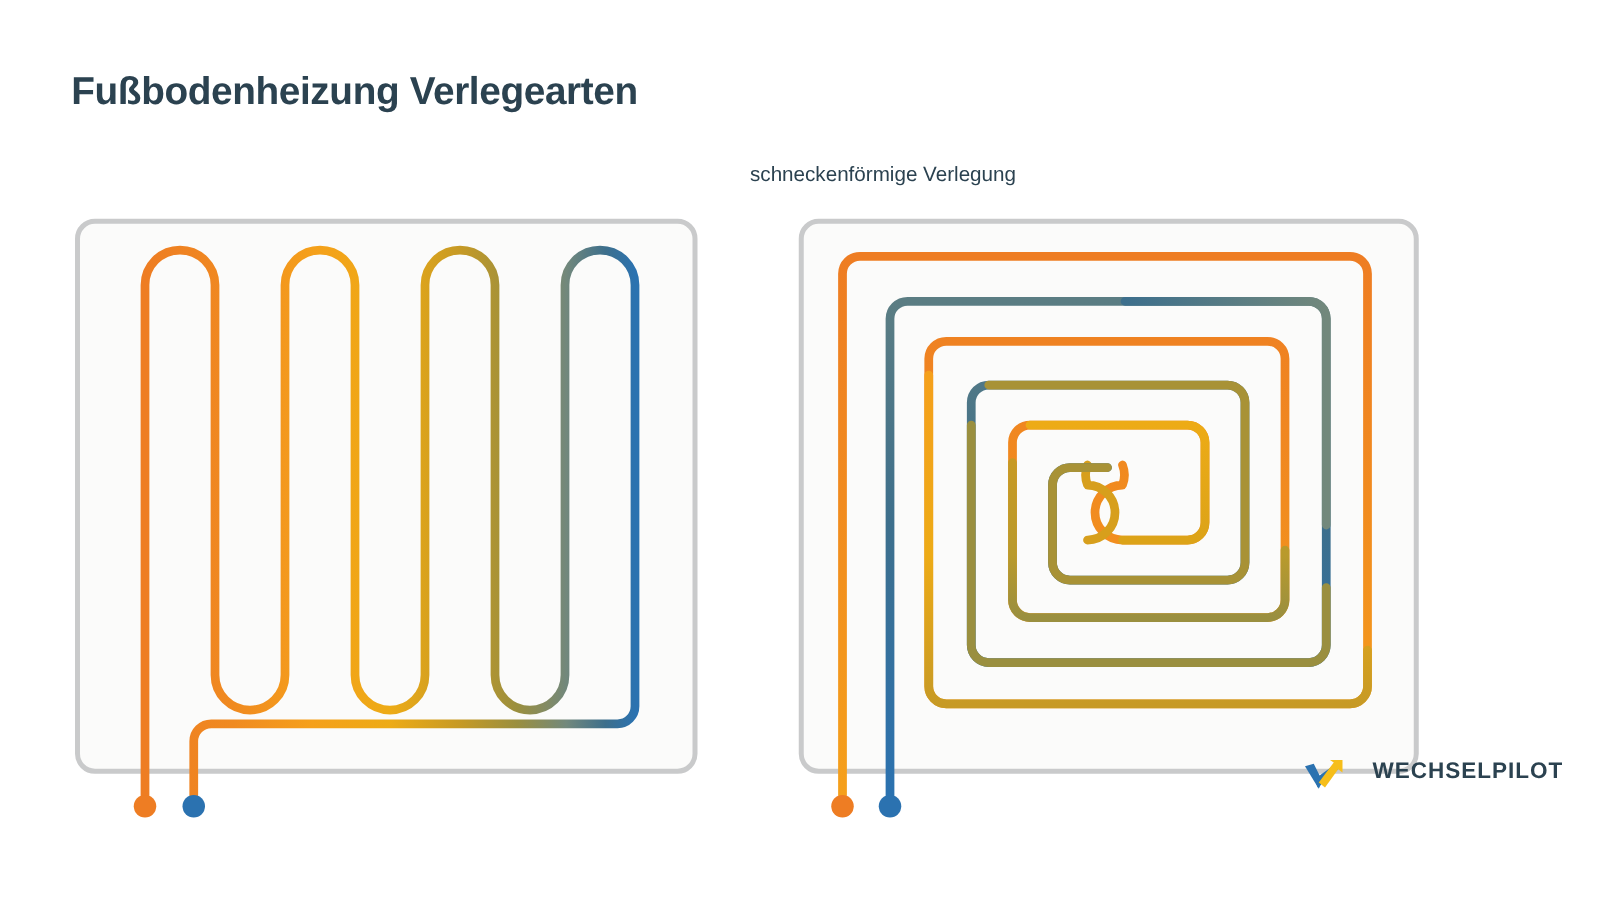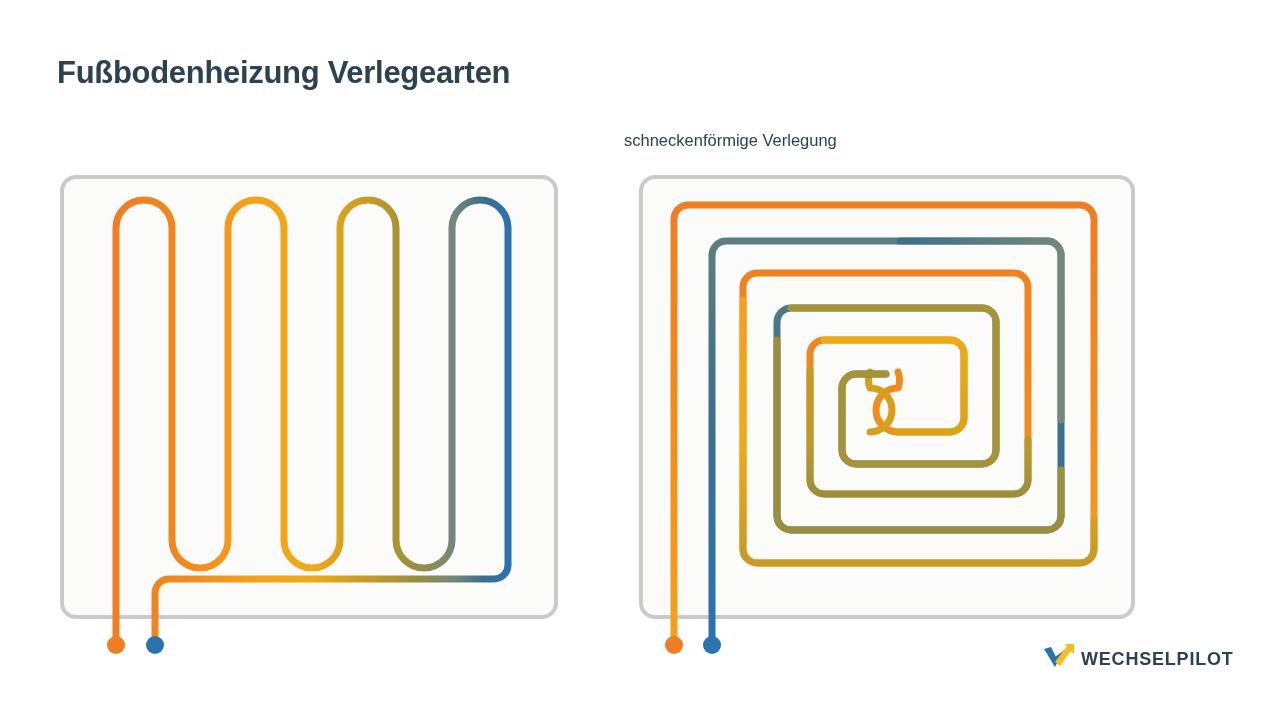--- a/index.html
+++ b/index.html
@@ -32,35 +32,35 @@
     white-space: nowrap;
   }
   .panel-caption {
     position: absolute;
     font-size: 16.5px;
     font-weight: normal;
     color: #2b4250;
     white-space: nowrap;
   }
   #caption-meander { left: 62px; top: 131px; }
-  #caption-spiral  { left: 624px; top: 131px; }
+  #caption-spiral  { left: 600px; top: 131px; }
 
   .diagram-svg {
     position: absolute;
     left: 0;
     top: 0;
   }
 
   .logo-wrap {
     position: absolute;
     left: 1043px;
-    top: 642px;
+    top: 606px;
     display: flex;
-    align-items: flex-end;
-    gap: 6px;
+    align-items: flex-start;
+    gap: 23px;
   }
   .logo-text {
     font-size: 18px;
     font-weight: bold;
     letter-spacing: 0.8px;
     color: #2b4250;
     white-space: nowrap;
   }
 </style>
 </head>

